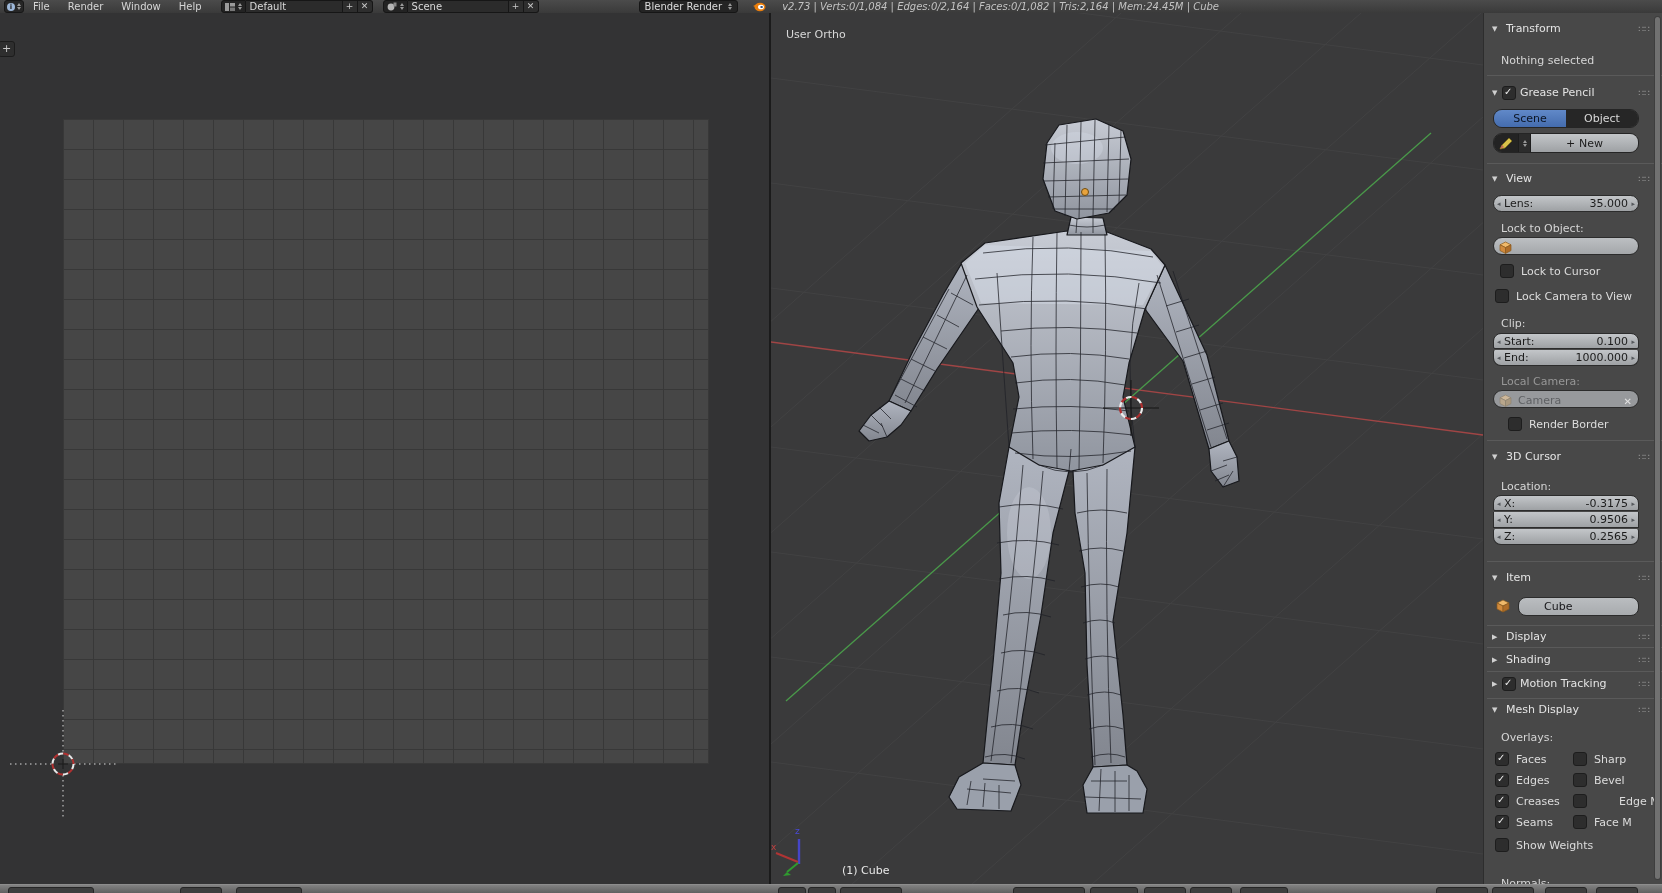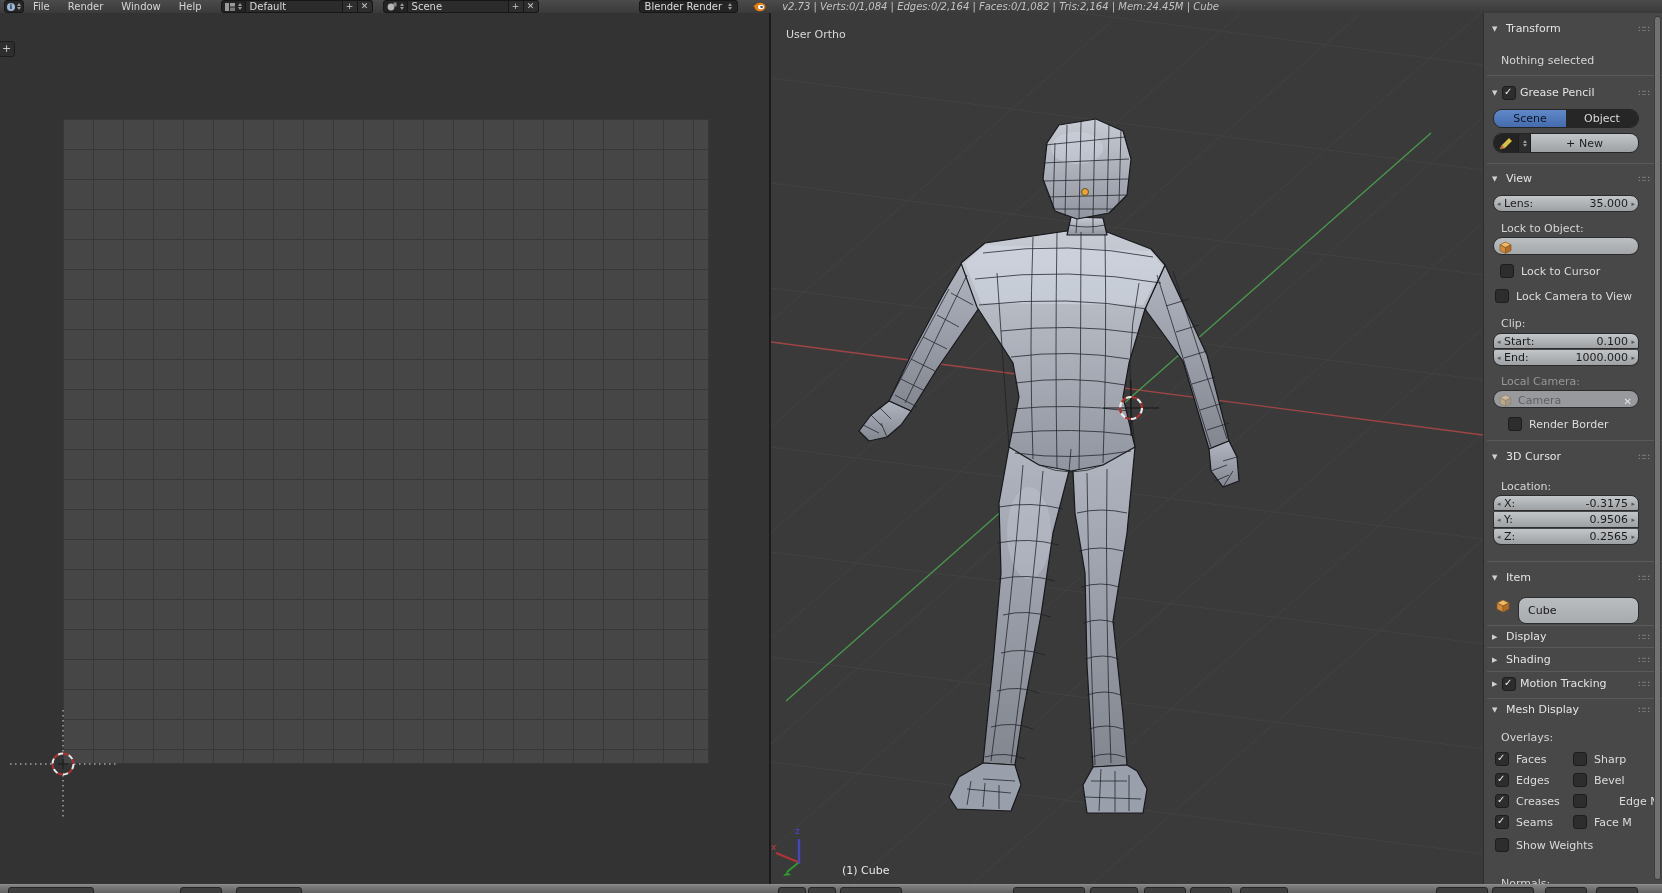--- a/index.html
+++ b/index.html
@@ -85,23 +85,23 @@
   .pencilbtn{width:24px;background:#232323;display:flex;align-items:center;justify-content:center;}
   .spincol{width:11px;background:#2c2c2c;display:flex;flex-direction:column;align-items:center;
     justify-content:center;gap:1px;border-left:1px solid #1d1d1d;border-right:1px solid #1d1d1d;}
   .newbtn{flex:1;background:linear-gradient(#c3c6c9,#9ea1a4);color:#1c1c1c;display:flex;
     align-items:center;justify-content:center;gap:4px;}
   .idfield{position:absolute;left:9px;width:146px;height:18px;background:linear-gradient(#bcbfc2,#a4a7aa);
     border:1px solid #2c2c2c;border-radius:9px;display:flex;align-items:flex-end;box-sizing:border-box;color:#1c1c1c;}
   .idfield .ic{margin-left:5px;display:flex;}
   .idfield.ghost{background:#97999c;color:#5f6164;}
   .idfield .x{margin-left:auto;margin-right:6px;color:#e3e3e3;font-size:10px;}
-  .textfield{position:absolute;height:27px;background:linear-gradient(#babdc0,#a8abae);
+  .textfield{position:absolute;height:19px;background:linear-gradient(#babdc0,#a8abae);
     border:1px solid #2c2c2c;border-radius:8px;display:flex;align-items:center;box-sizing:border-box;
-    color:#17171a;padding-left:9px;}
+    color:#17171a;padding-left:25px;}
   .scrollbar{position:absolute;right:1px;top:3px;width:7px;height:864px;background:#3e3e3e;border-radius:4px;}
   .scrollbar .thumb{position:absolute;left:1px;top:1px;width:5px;height:862px;background:#717171;border-radius:3px;}
 </style>
 </head>
 <body>
 
 <div class="screen">
 
   <div class="topbar">
     <div class="ed-btn">

